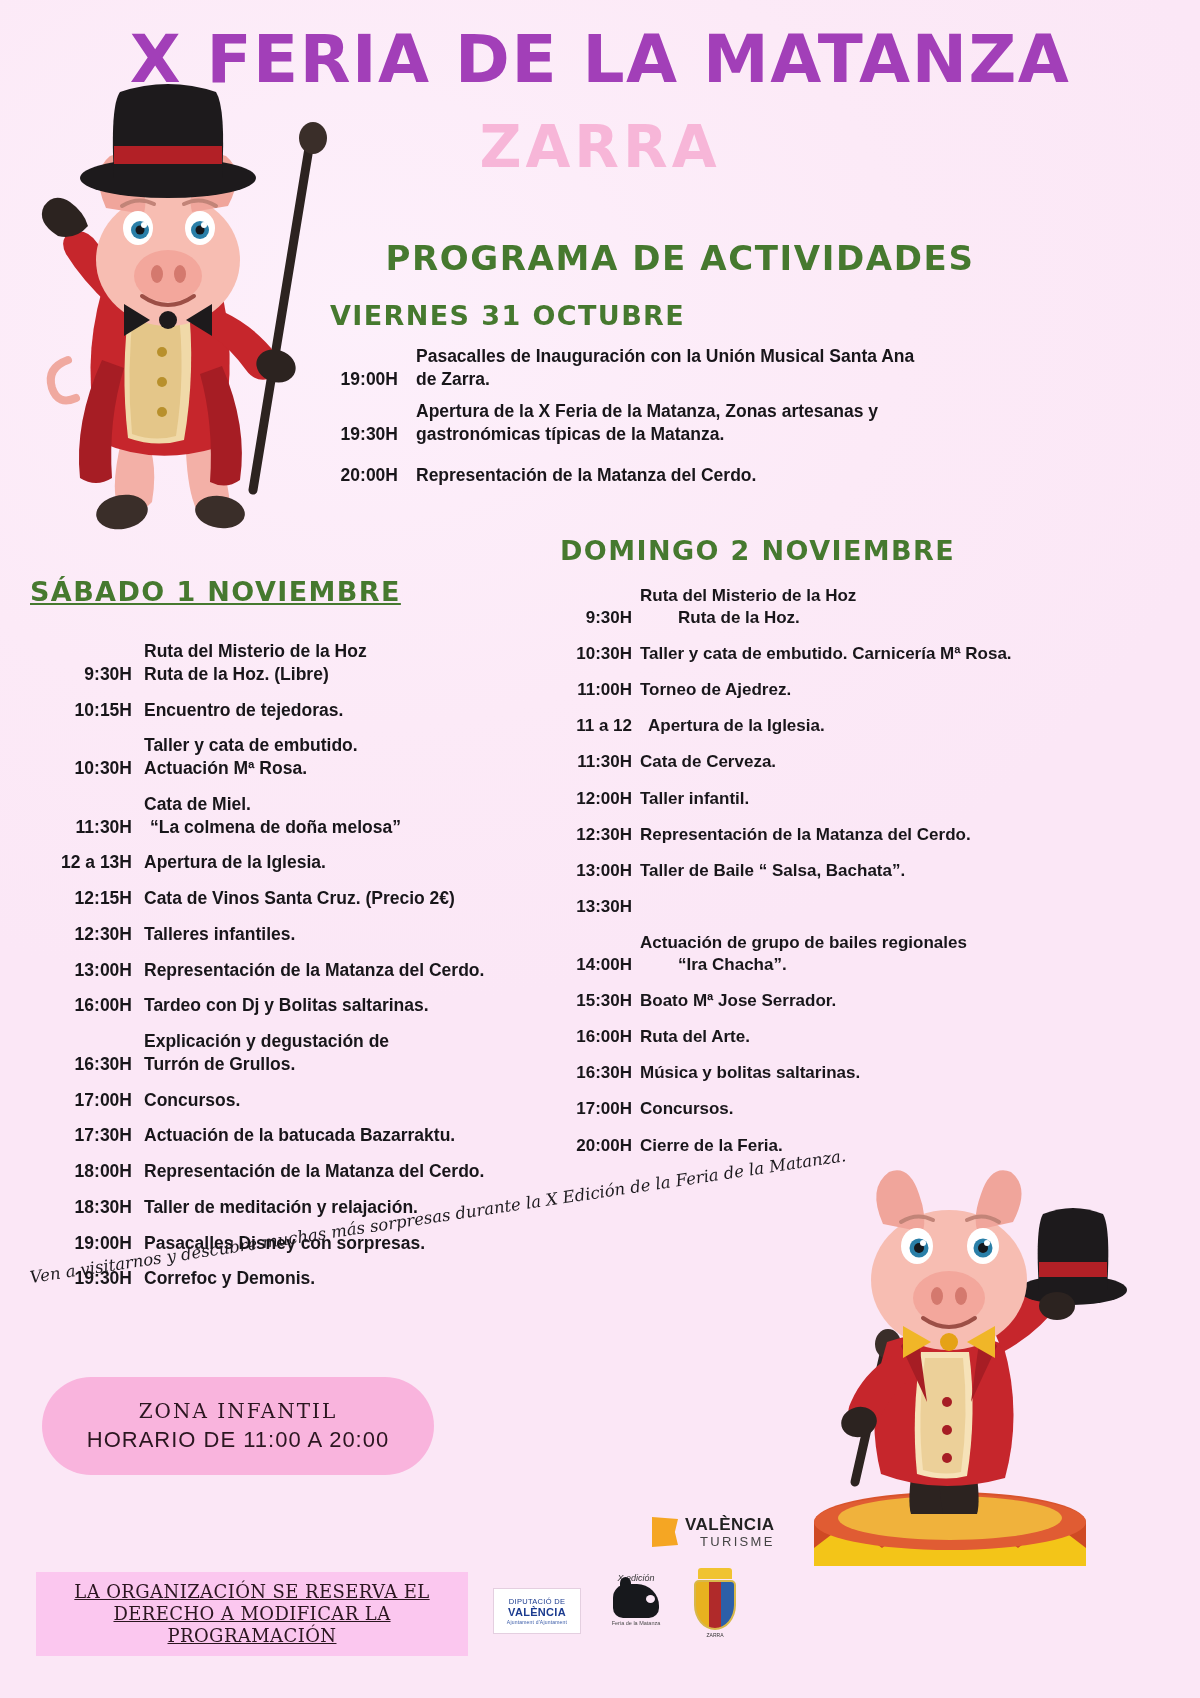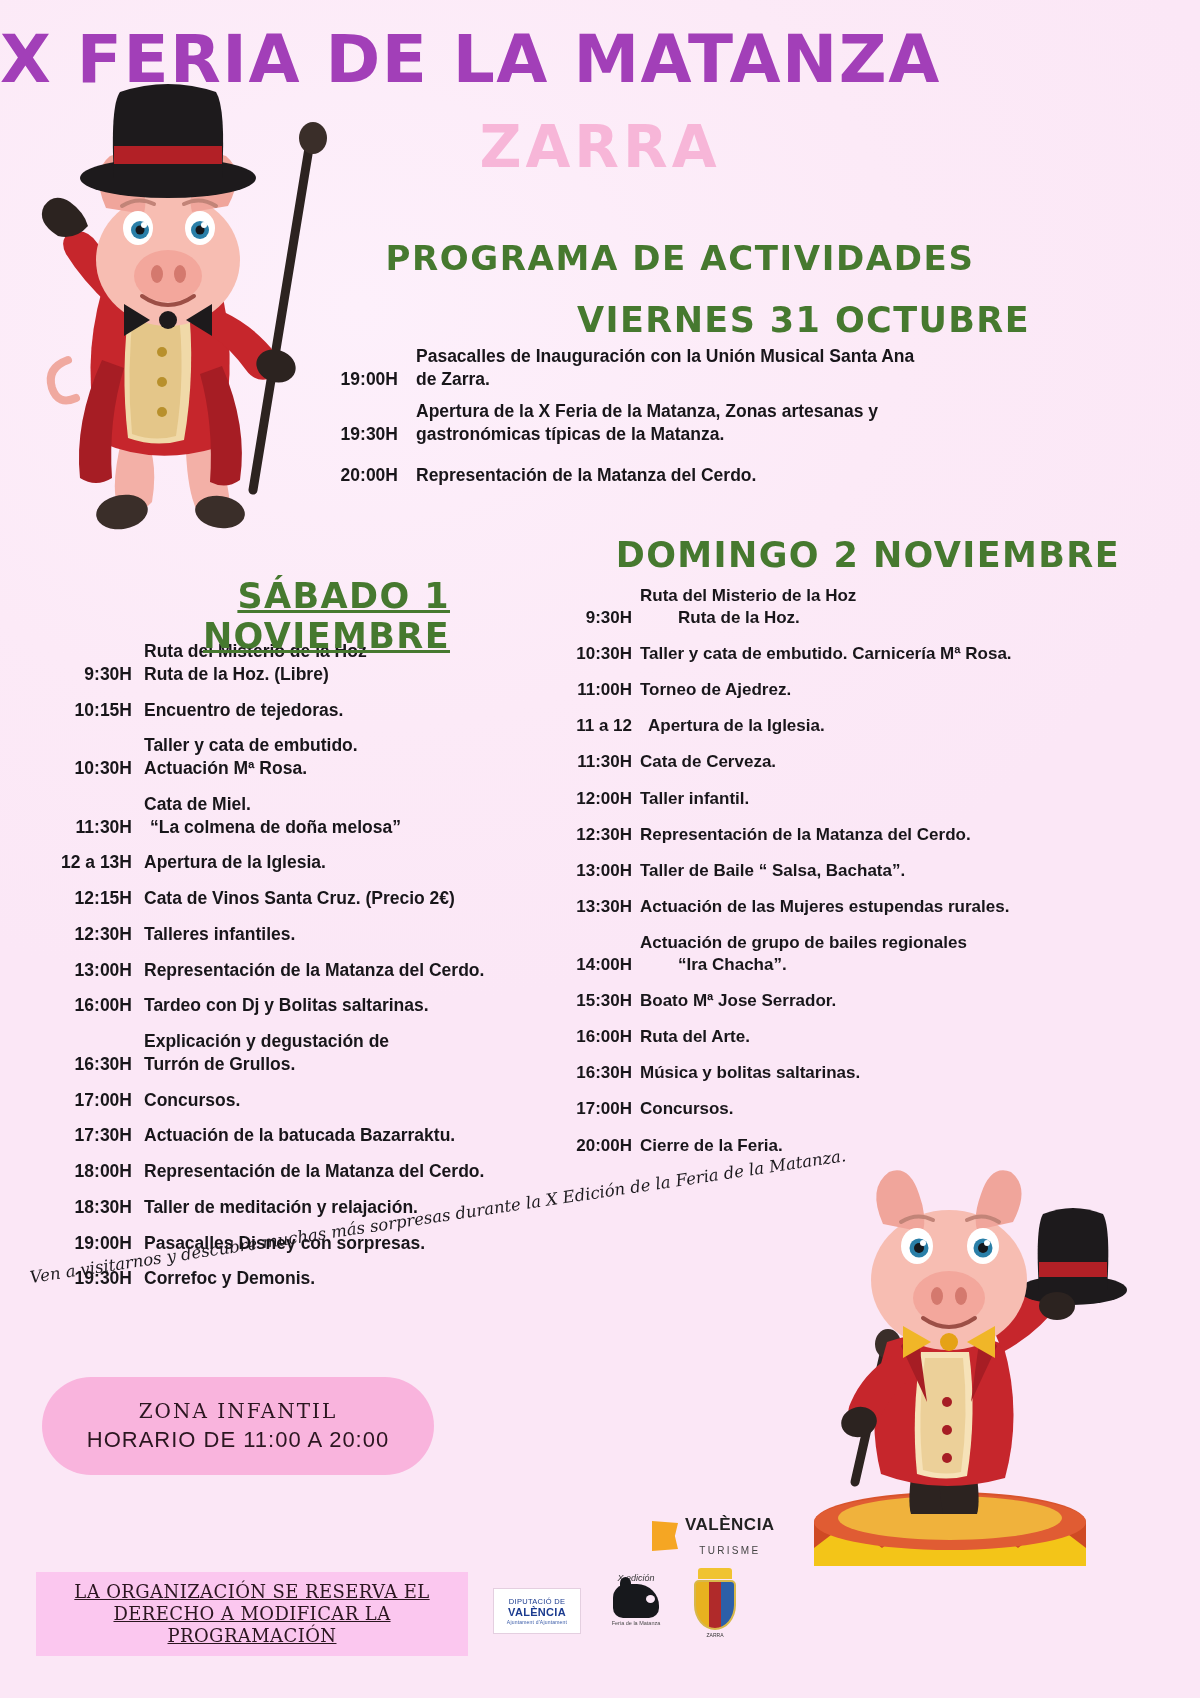--- a/index.html
+++ b/index.html
@@ -19,20 +19,21 @@
     background: #fdeaf9;
     background-image:
       radial-gradient(ellipse 900px 700px at 30% 18%, #fdf0fb 0%, #fceaf7 60%, #fbe7f6 100%);
   }
   
   .main-title {
     position: absolute;
     top: 26px;
     left: 0;
     width: 1200px;
+    text-align: center;
     font-size: 66px;
     line-height: 1.04;
     font-weight: bold;
     letter-spacing: 1.5px;
     color: #a23fb8;
     font-family: "DejaVu Sans", sans-serif;
     z-index: 6;
   }
   .sub-title {
     position: absolute;
@@ -54,26 +55,26 @@
     width: 700px;
     text-align: center;
     font-size: 34px;
     font-weight: bold;
     letter-spacing: 1.6px;
     color: #46792f;
     font-family: "DejaVu Sans", sans-serif;
     z-index: 6;
   }
   .day-heading {
-    font-size: 35px;
+    font-size: 27px;
     font-weight: bold;
     letter-spacing: 1.4px;
     color: #46792f;
     font-family: "DejaVu Sans", sans-serif;
-    text-align: right;
+    text-align: left;
   }
 
   
   .schedule {
     position: absolute;
     z-index: 5;
   }
   .sched-row {
     display: flex;
     align-items: flex-end;
@@ -194,22 +195,22 @@
     width: 26px; height: 30px;
     background: #f5a623;
     clip-path: polygon(0 0, 100% 7%, 88% 50%, 100% 93%, 0 100%);
   }
   #logo-valencia .vtext { line-height: 1; }
   #logo-valencia .vtext .v1 {
     font-size: 17px; font-weight: bold; letter-spacing: 0.5px; color: #222;
     display: block;
   }
   #logo-valencia .vtext .v2 {
-    font-size: 10px; letter-spacing: 2.3px; color: #444;
-    display: block; text-align: center; margin-top: 13px;
+    font-size: 13px; letter-spacing: 2.3px; color: #444;
+    display: block; text-align: right; margin-top: 2px;
   }
   #logo-diputacio {
     top: 1588px; left: 493px;
     width: 86px; height: 44px;
     background: #ffffff;
     border: 1px solid #e4cfe0;
     display: flex; flex-direction: column;
     align-items: center; justify-content: center;
   }
   #logo-diputacio .d1 { font-size: 7.5px; color: #1b3b8f; font-weight: normal; letter-spacing: .3px; }
@@ -533,21 +534,20 @@
     <div class="sched-row">
       <span class="sched-time">12:30H</span>
       <span class="sched-desc">Representación de la Matanza del Cerdo.</span>
     </div>
     <div class="sched-row">
       <span class="sched-time">13:00H</span>
       <span class="sched-desc">Taller de Baile “ Salsa, Bachata”.</span>
     </div>
     <div class="sched-row">
       <span class="sched-time">13:30H</span>
-      <span class="sched-desc">Actuación de las Mujeres estupendas rurales.</span>
     </div>
     <div class="sched-row">
       <span class="sched-time">14:00H</span>
       <span class="sched-desc">
         <span>Actuación de grupo de bailes regionales</span>
         <span class="indent2">“Ira Chacha”.</span>
       </span>
     </div>
     <div class="sched-row">
       <span class="sched-time">15:30H</span>

